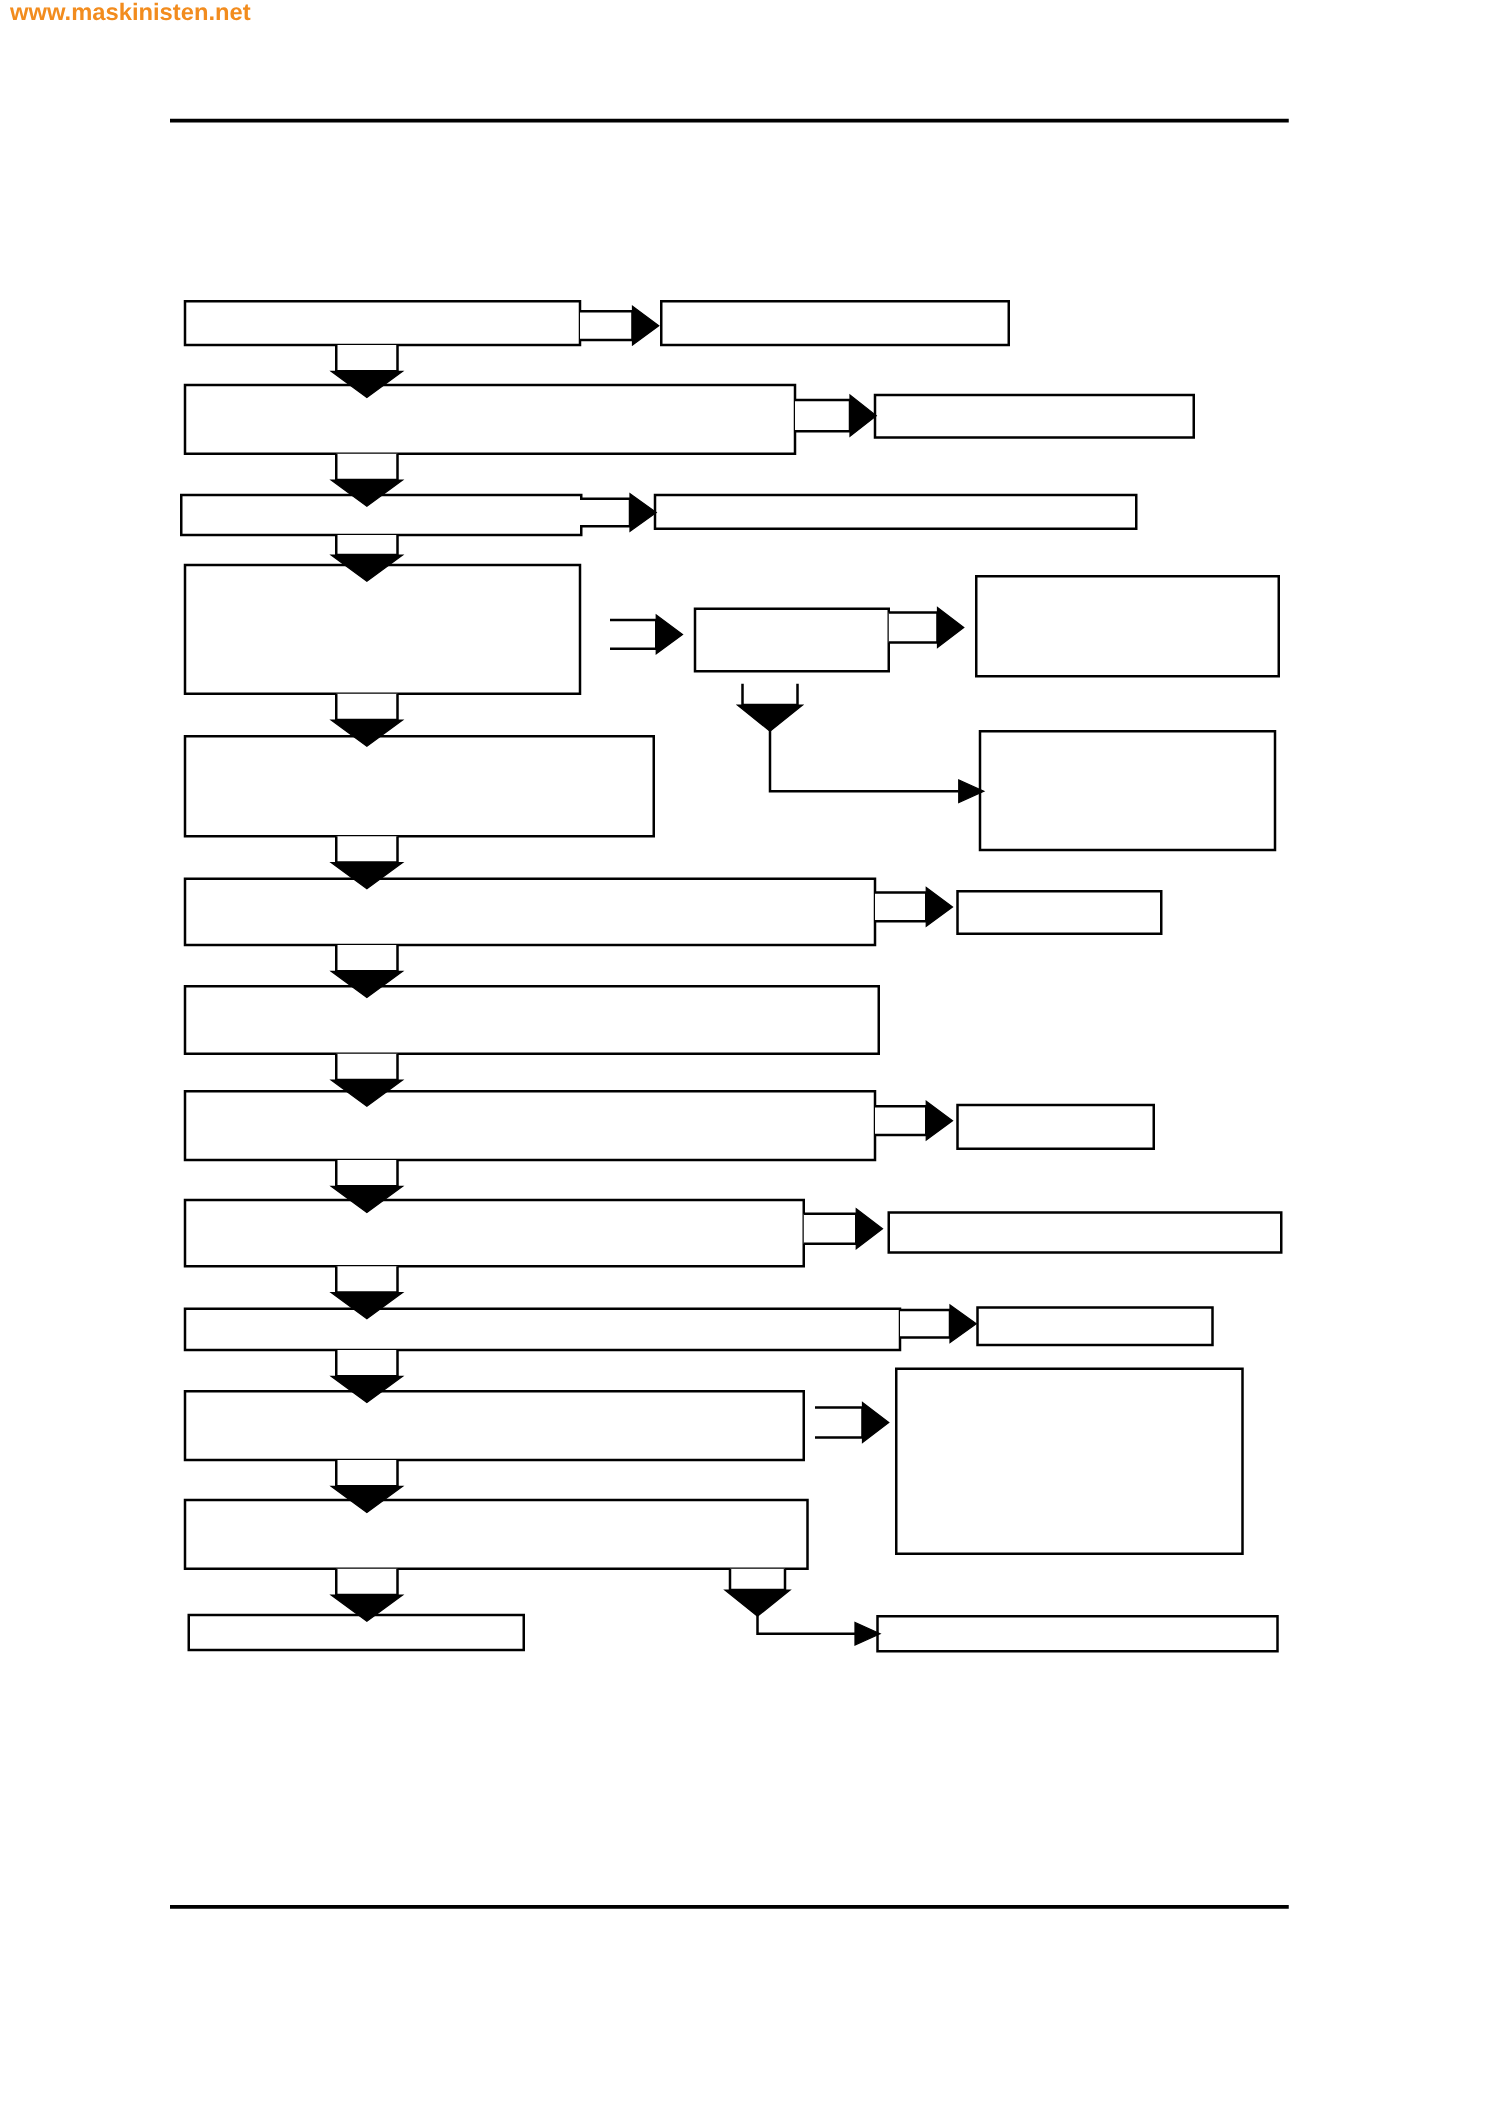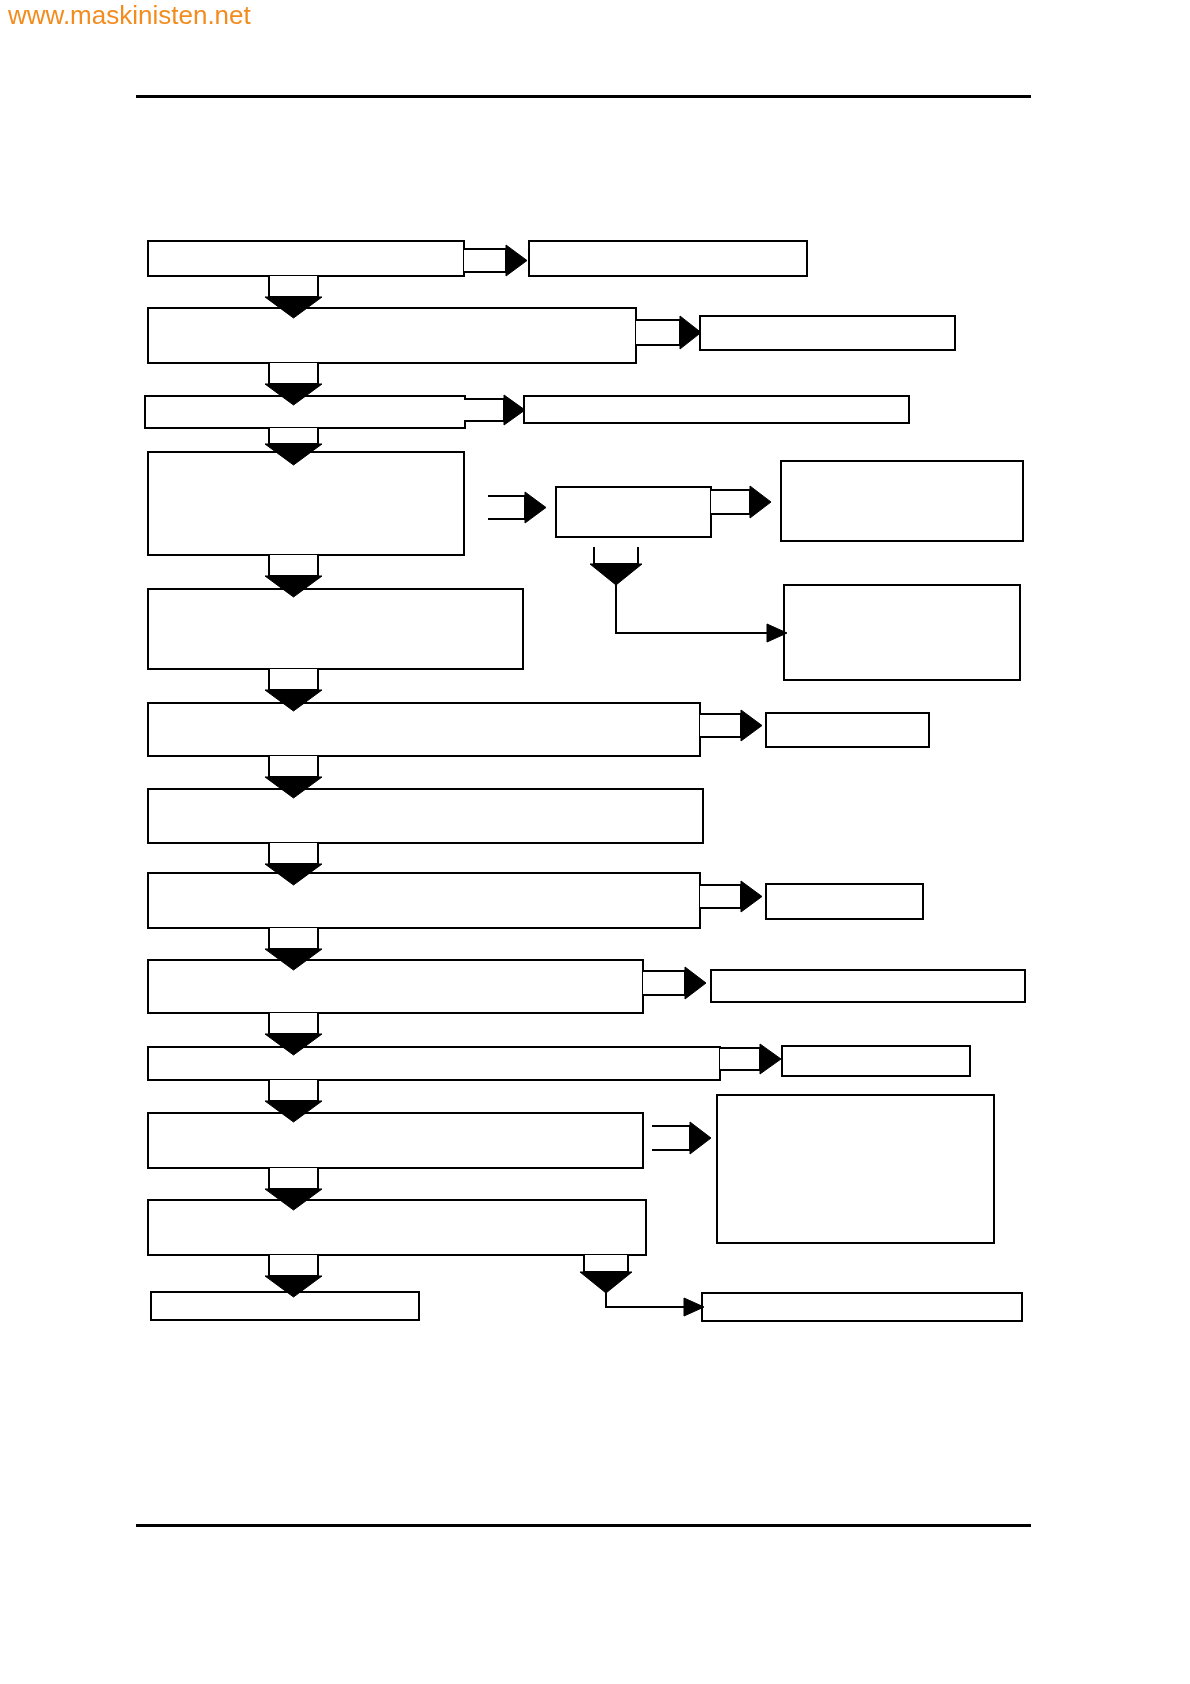--- a/index.html
+++ b/index.html
@@ -16,22 +16,22 @@
     width: 1190px;
     height: 1684px;
     background: #ffffff;
     overflow: hidden;
   }
   #watermark {
     position: absolute;
     left: 8px;
     top: 0px;
     font-family: "Liberation Sans", sans-serif;
-    font-size: 26px;
-    font-weight: normal;
+    font-size: 19px;
+    font-weight: bold;
     color: #F28C1E;
     letter-spacing: 0px;
     white-space: nowrap;
   }
   .rule {
     position: absolute;
     left: 136px;
     width: 895px;
     height: 0;
     border-top: 3px solid #000000;

